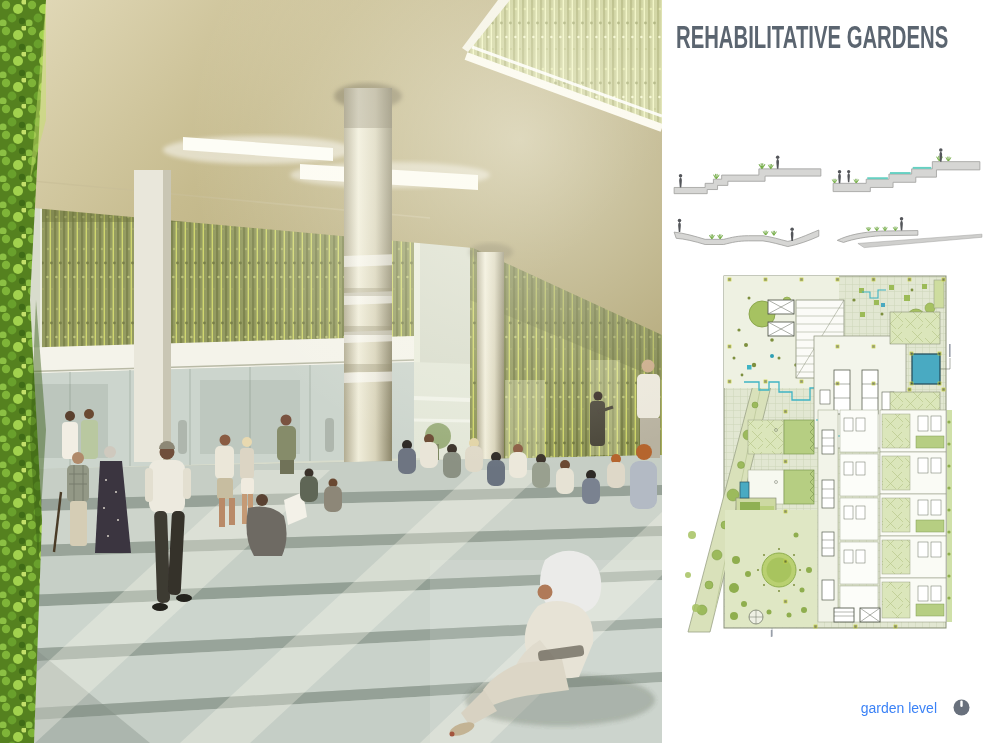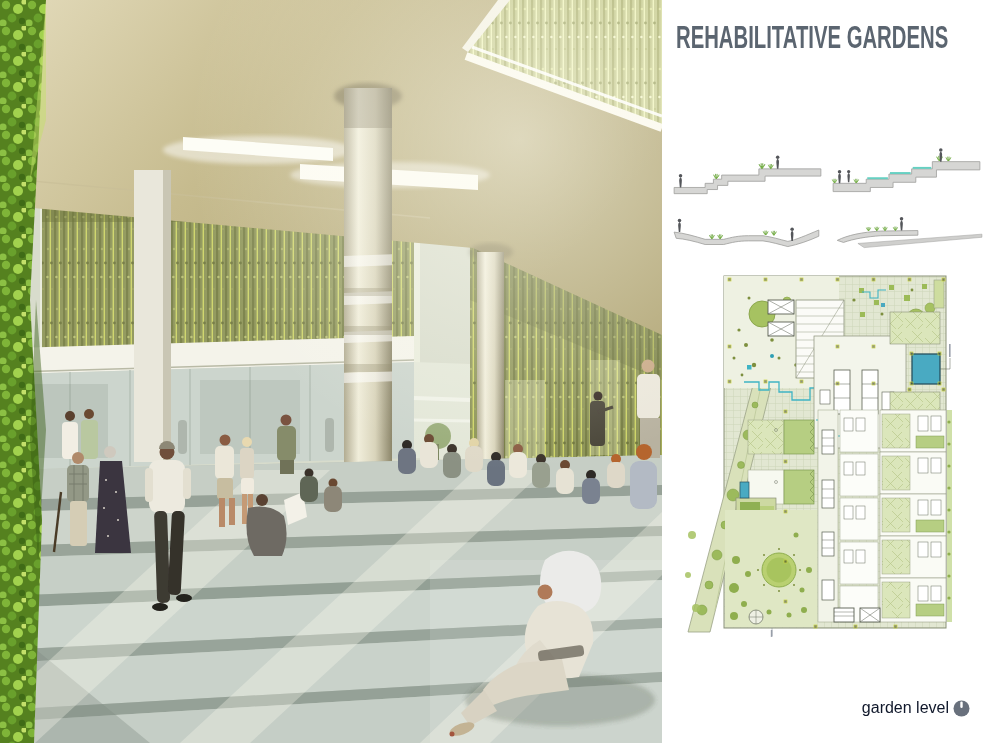--- a/index.html
+++ b/index.html
@@ -9,22 +9,22 @@
   .panel{position:absolute;left:662px;top:0;width:328px;height:625px;background:#fff;}
   .title{position:absolute;left:14px;top:20px;margin:0;font-weight:700;font-size:29px;
          color:#5b6570;letter-spacing:0px;white-space:nowrap;
          transform:scaleX(.70) scaleY(1.08);transform-origin:0 0;}
   .desc{position:absolute;left:15px;top:52px;margin:0;width:252px;font-size:17px;
         line-height:1.33;color:#71808c;}
   .sections{position:absolute;left:8px;top:146px;width:316px;display:grid;
             grid-template-columns:155px 155px;grid-gap:2px 4px;}
   .sections svg{display:block;}
   .plan-wrap{position:absolute;left:22px;top:270px;}
-  .caption{position:absolute;right:20px;top:699px;display:flex;align-items:center;gap:4px;
-           font-size:16px;color:#0f172a;}
+  .caption{position:absolute;right:20px;top:699px;display:flex;align-items:center;gap:16px;
+           font-size:14px;color:#3b82f6;}
   .hiddendefs{position:absolute;width:0;height:0;}
 </style>
 </head>
 <body>
 
 <div class="board">
 
 <svg class="render" width="662" height="743" viewBox="0 0 662 743">
   <defs>
     <linearGradient id="ceilG" x1="0" y1="0" x2="1" y2="0.45">

